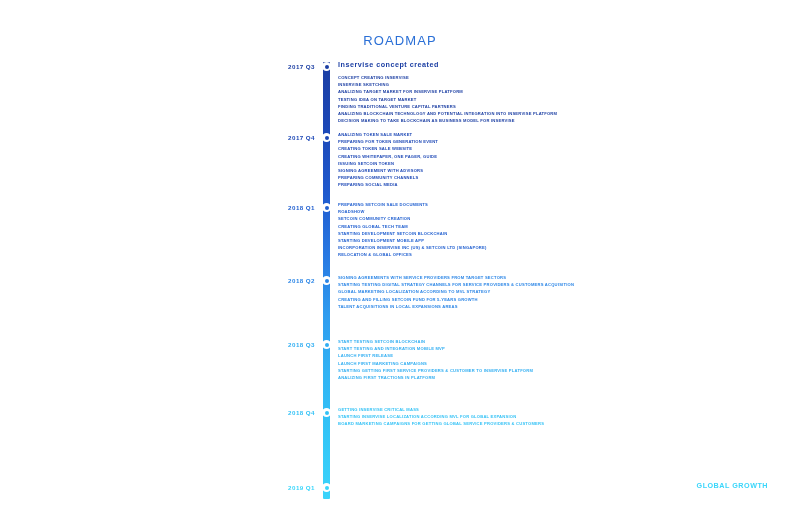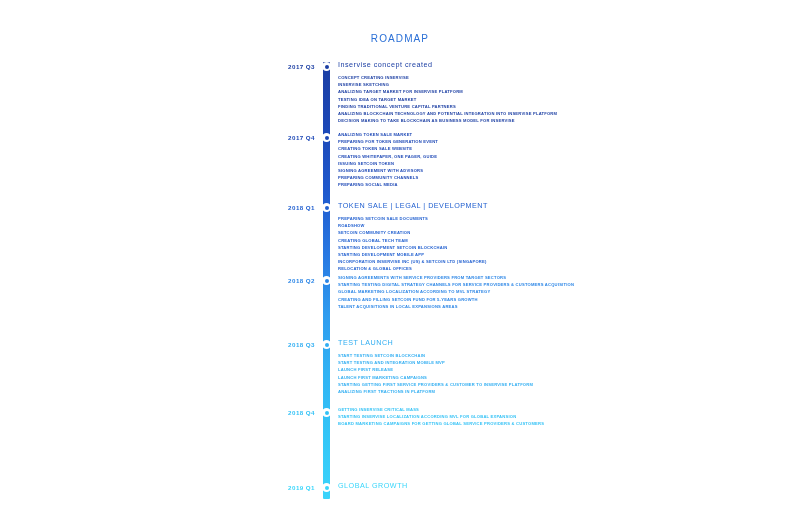--- a/index.html
+++ b/index.html
@@ -21,21 +21,21 @@
     height: 519px;
   }
 
   
   .page-title {
     position: absolute;
     top: 33px;
     left: 0;
     width: 800px;
     text-align: center;
-    font-size: 10px;
+    font-size: 13px;
     letter-spacing: 1.1px;
     color: #2a6fd6;
     font-weight: 400;
   }
 
   
   .timeline-axis {
     position: absolute;
     left: 323px;
     top: 62px;
@@ -91,21 +91,21 @@
   }
 
   .entry-body {
     position: absolute;
     left: 338px;
     width: 430px;
   }
 
   .entry-heading {
     font-size: 7.2px;
-    font-weight: 400;
+    font-weight: 700;
     letter-spacing: 0.5px;
     white-space: nowrap;
     margin-bottom: 5px;
   }
 
   .entry-items {
     list-style: none;
     margin: 0;
     padding: 0;
   }
@@ -153,21 +153,20 @@
             <li style="color: rgb(29, 72, 182);">ISSUING SETCOIN TOKEN</li>
             <li style="color: rgb(29, 72, 182);">SIGNING AGREEMENT WITH ADVISORS</li>
             <li style="color: rgb(29, 72, 182);">PREPARING COMMUNITY CHANNELS</li>
             <li style="color: rgb(29, 72, 182);">PREPARING SOCIAL MEDIA</li>
           </ul>
         </div>
       </div>
       <div class="tl-row" style="top: 201px;">
         <div class="quarter-label" style="color: rgb(34, 96, 208); top: 3px;">2018 Q1</div>
         <div class="entry-body">
-          <div class="entry-heading" style="color: rgb(34, 96, 208);">TOKEN SALE | LEGAL | DEVELOPMENT</div>
           <ul class="entry-items">
             <li style="color: rgb(34, 96, 208);">PREPARING SETCOIN SALE DOCUMENTS</li>
             <li style="color: rgb(34, 96, 208);">ROADSHOW</li>
             <li style="color: rgb(34, 96, 208);">SETCOIN COMMUNITY CREATION</li>
             <li style="color: rgb(34, 96, 208);">CREATING GLOBAL TECH TEAM</li>
             <li style="color: rgb(34, 96, 208);">STARTING DEVELOPMENT SETCOIN BLOCKCHAIN</li>
             <li style="color: rgb(34, 96, 208);">STARTING DEVELOPMENT MOBILE APP</li>
             <li style="color: rgb(34, 96, 208);">INCORPORATION INSERVISE INC (US) &amp; SETCOIN LTD (SINGAPORE)</li>
             <li style="color: rgb(34, 96, 208);">RELOCATION &amp; GLOBAL OFFICES</li>
           </ul>
@@ -181,21 +180,20 @@
             <li style="color: rgb(42, 133, 230);">STARTING TESTING DIGITAL STRATEGY CHANNELS FOR SERVICE PROVIDERS &amp; CUSTOMERS ACQUISITION</li>
             <li style="color: rgb(42, 133, 230);">GLOBAL MARKETING LOCALIZATION ACCORDING TO MVL STRATEGY</li>
             <li style="color: rgb(42, 133, 230);">CREATING AND FILLING SETCOIN FUND FOR 5-YEARS GROWTH</li>
             <li style="color: rgb(42, 133, 230);">TALENT ACQUISITIONS IN LOCAL EXPANSIONS AREAS</li>
           </ul>
         </div>
       </div>
       <div class="tl-row" style="top: 338px;">
         <div class="quarter-label" style="color: rgb(49, 174, 242); top: 3px;">2018 Q3</div>
         <div class="entry-body">
-          <div class="entry-heading" style="color: rgb(49, 174, 242);">TEST LAUNCH</div>
           <ul class="entry-items">
             <li style="color: rgb(49, 174, 242);">START TESTING SETCOIN BLOCKCHAIN</li>
             <li style="color: rgb(49, 174, 242);">START TESTING AND INTEGRATION MOBILE MVP</li>
             <li style="color: rgb(49, 174, 242);">LAUNCH FIRST RELEASE</li>
             <li style="color: rgb(49, 174, 242);">LAUNCH FIRST MARKETING CAMPAIGNS</li>
             <li style="color: rgb(49, 174, 242);">STARTING GETTING FIRST SERVICE PROVIDERS &amp; CUSTOMER TO INSERVISE PLATFORM</li>
             <li style="color: rgb(49, 174, 242);">ANALIZING FIRST TRACTIONS IN PLATFORM</li>
           </ul>
         </div>
       </div>
@@ -205,21 +203,21 @@
           <ul class="entry-items">
             <li style="color: rgb(51, 194, 246);">GETTING INSERVISE CRITICAL MASS</li>
             <li style="color: rgb(51, 194, 246);">STARTING INSERVISE LOCALIZATION ACCORDING MVL FOR GLOBAL EXPANSION</li>
             <li style="color: rgb(51, 194, 246);">BOARD MARKETING CAMPAIGNS FOR GETTING GLOBAL SERVICE PROVIDERS &amp; CUSTOMERS</li>
           </ul>
         </div>
       </div>
       <div class="tl-row" style="top: 481px;">
         <div class="quarter-label" style="color: rgb(58, 214, 251); top: 3px;">2019 Q1</div>
         <div class="entry-body">
-          <div class="entry-heading" style="color: rgb(58, 214, 251);">GLOBAL GROWTH</div>
+          <div class="entry-heading" style="color: rgb(58, 214, 251); text-align: right;">GLOBAL GROWTH</div>
           <ul class="entry-items"></ul>
         </div>
       </div>
     </div>
 
 <div class="axis-node" style="top: 62px;">
       <i style="background: rgb(27, 62, 163);"></i>
     </div>
     <div class="axis-node" style="top: 133px;">
       <i style="background: rgb(29, 72, 182);"></i>

